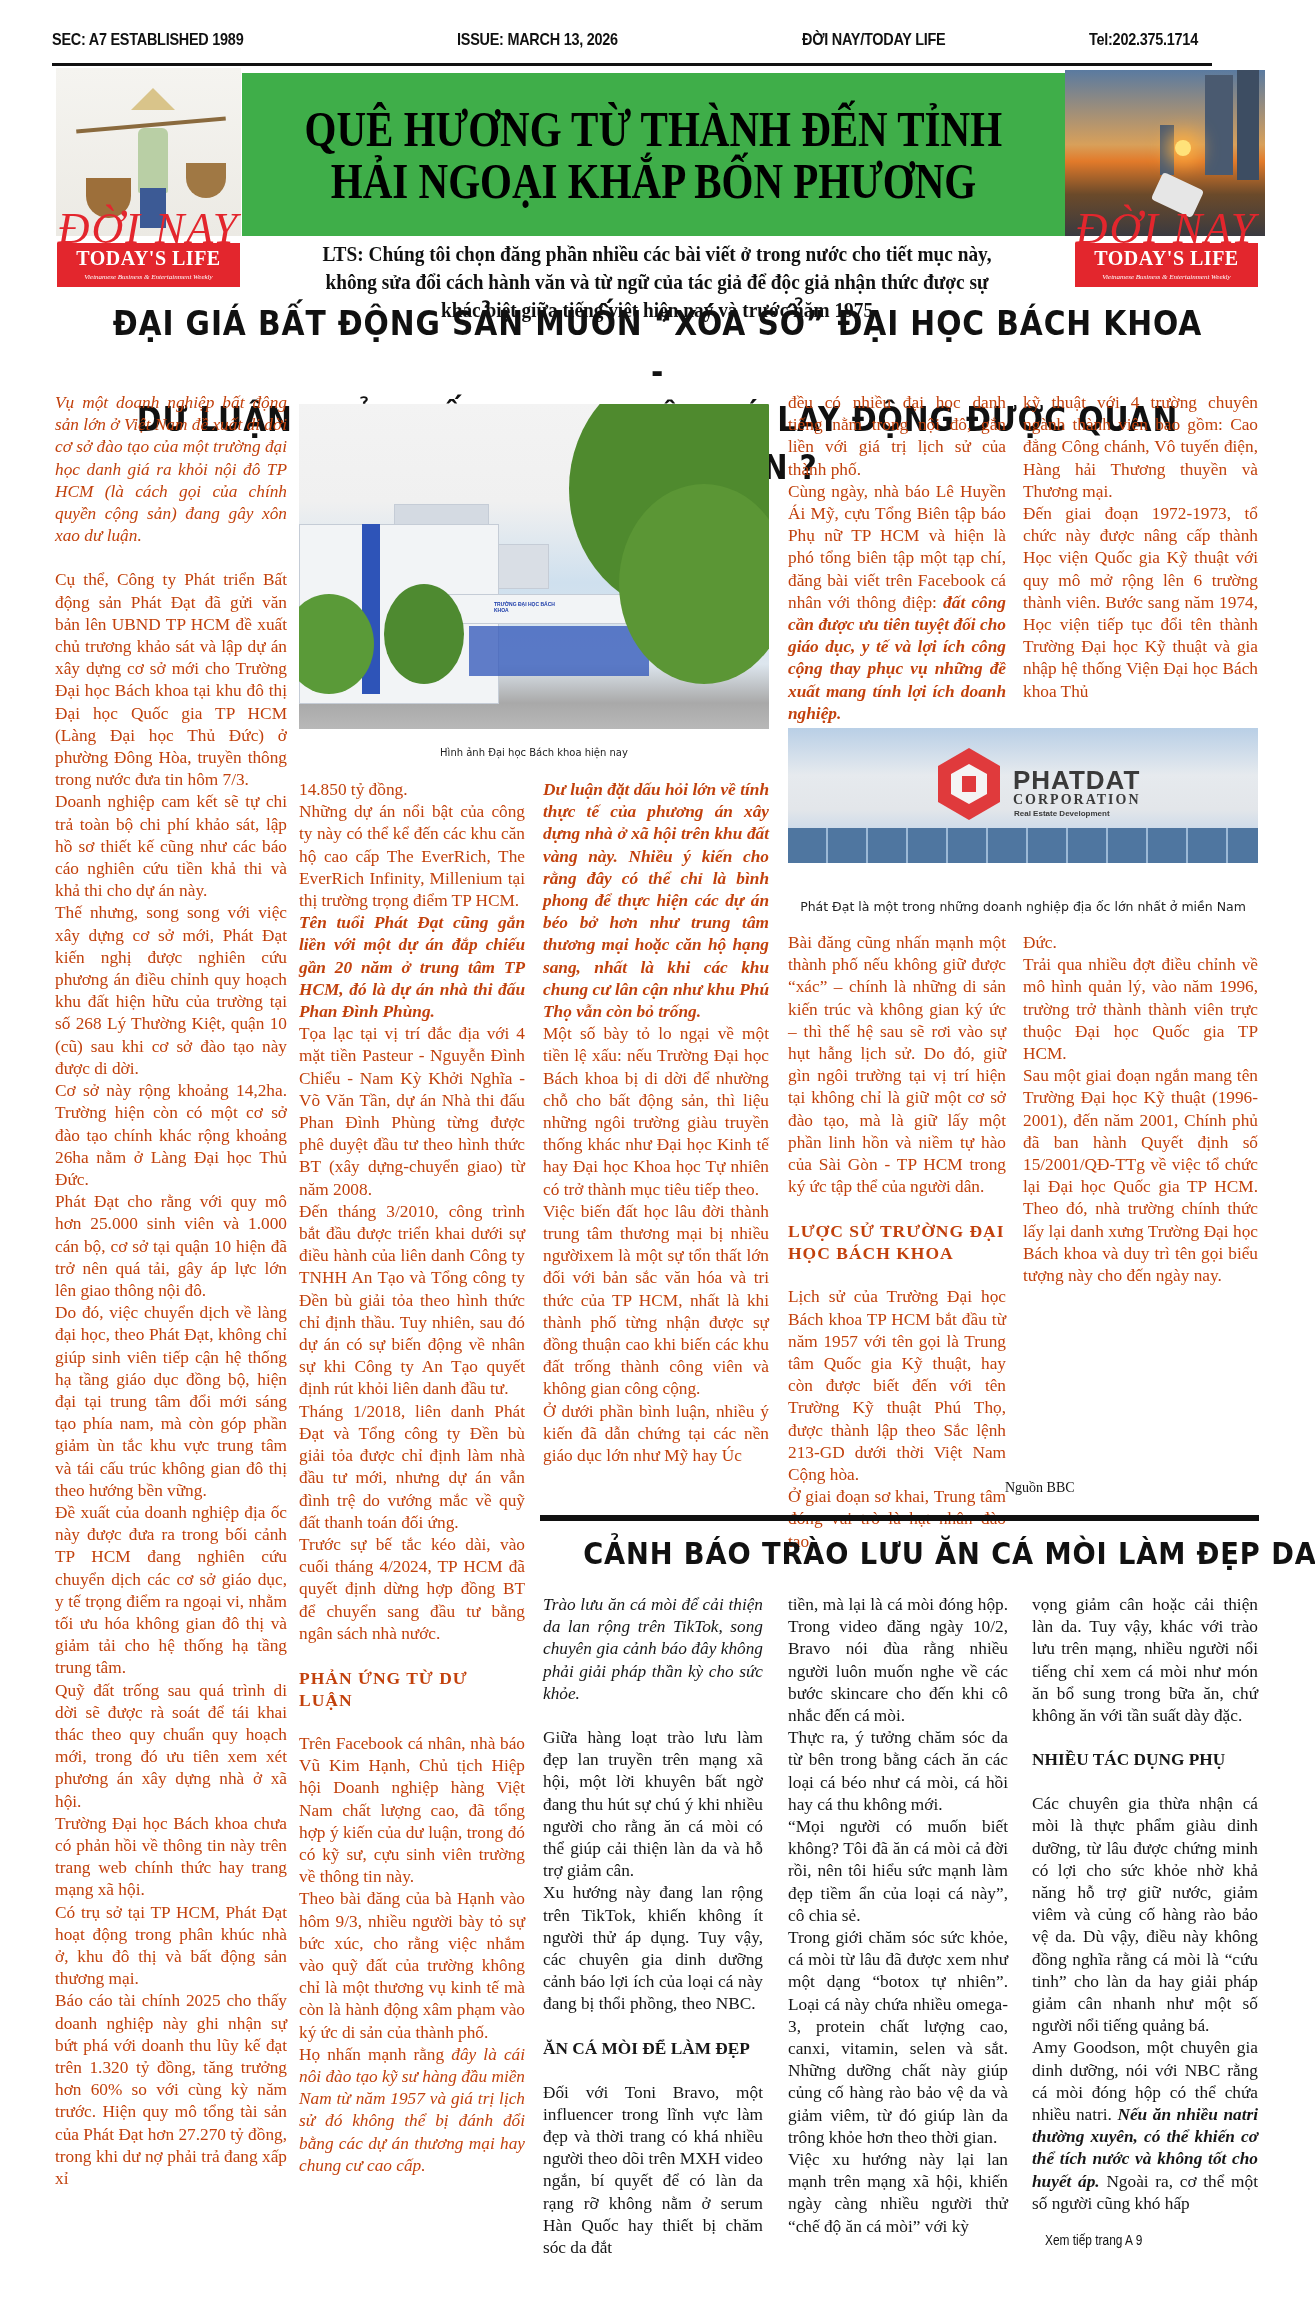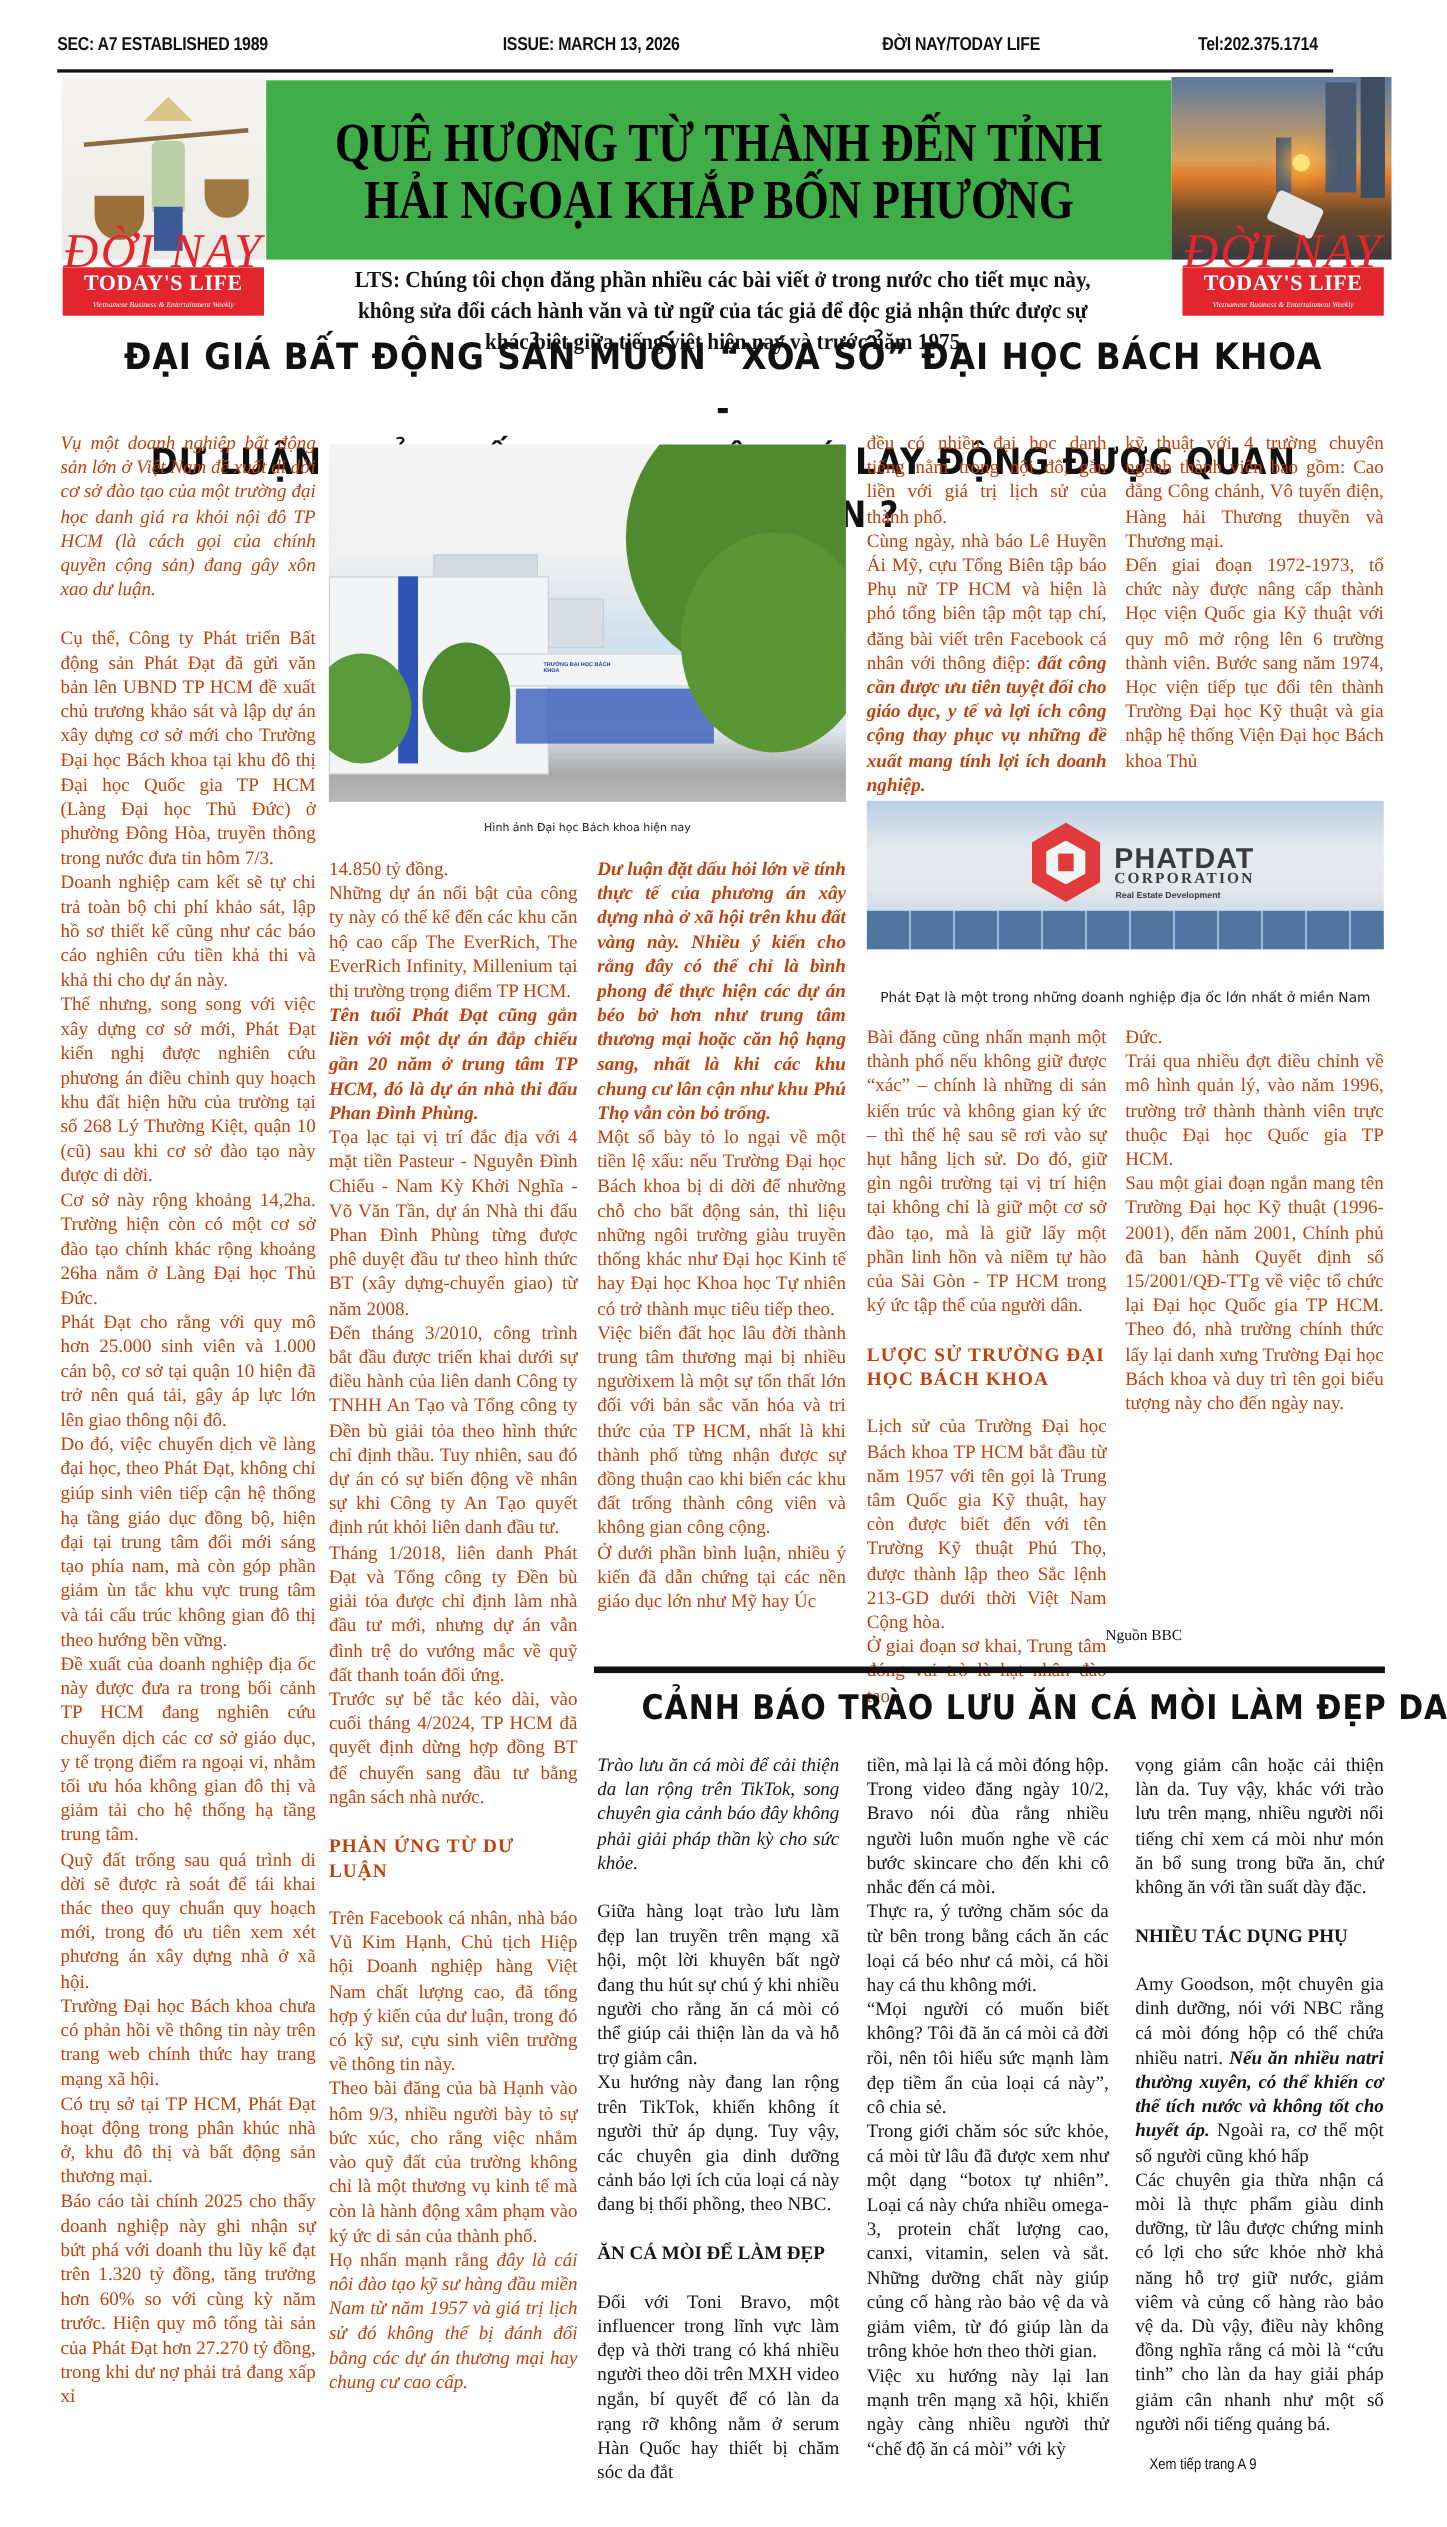--- a/index.html
+++ b/index.html
@@ -226,17 +226,17 @@
   <p>“Mọi người có muốn biết không? Tôi đã ăn cá mòi cả đời rồi, nên tôi hiểu sức mạnh làm đẹp tiềm ẩn của loại cá này”, cô chia sẻ.</p>
   <p>Trong giới chăm sóc sức khỏe, cá mòi từ lâu đã được xem như một dạng “botox tự nhiên”. Loại cá này chứa nhiều omega-3, protein chất lượng cao, canxi, vitamin, selen và sắt. Những dưỡng chất này giúp củng cố hàng rào bảo vệ da và giảm viêm, từ đó giúp làn da trông khỏe hơn theo thời gian.</p>
   <p>Việc xu hướng này lại lan mạnh trên mạng xã hội, khiến ngày càng nhiều người thử “chế độ ăn cá mòi” với kỳ</p>
 </div>
 
 <div class="abs col2" style="left:1032px;top:1594px;width:226px;">
   <p>vọng giảm cân hoặc cải thiện làn da. Tuy vậy, khác với trào lưu trên mạng, nhiều người nổi tiếng chỉ xem cá mòi như món ăn bổ sung trong bữa ăn, chứ không ăn với tần suất dày đặc.</p>
   <div class="gap"></div>
   <h3>NHIỀU TÁC DỤNG PHỤ</h3>
   <div class="gap"></div>
+  <p>Các chuyên gia thừa nhận cá mòi là thực phẩm giàu dinh dưỡng, từ lâu được chứng minh có lợi cho sức khỏe nhờ khả năng hỗ trợ giữ nước, giảm viêm và củng cố hàng rào bảo vệ da. Dù vậy, điều này không đồng nghĩa rằng cá mòi là “cứu tinh” cho làn da hay giải pháp giảm cân nhanh như một số người nổi tiếng quảng bá.</p>
   <p><span>Amy Goodson, một chuyên gia dinh dưỡng, nói với NBC rằng cá mòi đóng hộp có thể chứa nhiều natri. </span><span class="bi">Nếu ăn nhiều natri thường xuyên, có thể khiến cơ thể tích nước và không tốt cho huyết áp.</span><span> Ngoài ra, cơ thể một số người cũng khó hấp</span></p>
-  <p>Các chuyên gia thừa nhận cá mòi là thực phẩm giàu dinh dưỡng, từ lâu được chứng minh có lợi cho sức khỏe nhờ khả năng hỗ trợ giữ nước, giảm viêm và củng cố hàng rào bảo vệ da. Dù vậy, điều này không đồng nghĩa rằng cá mòi là “cứu tinh” cho làn da hay giải pháp giảm cân nhanh như một số người nổi tiếng quảng bá.</p>
 </div>
 
 <div class="abs cont">Xem tiếp trang A 9</div>
 
 </body></html>

